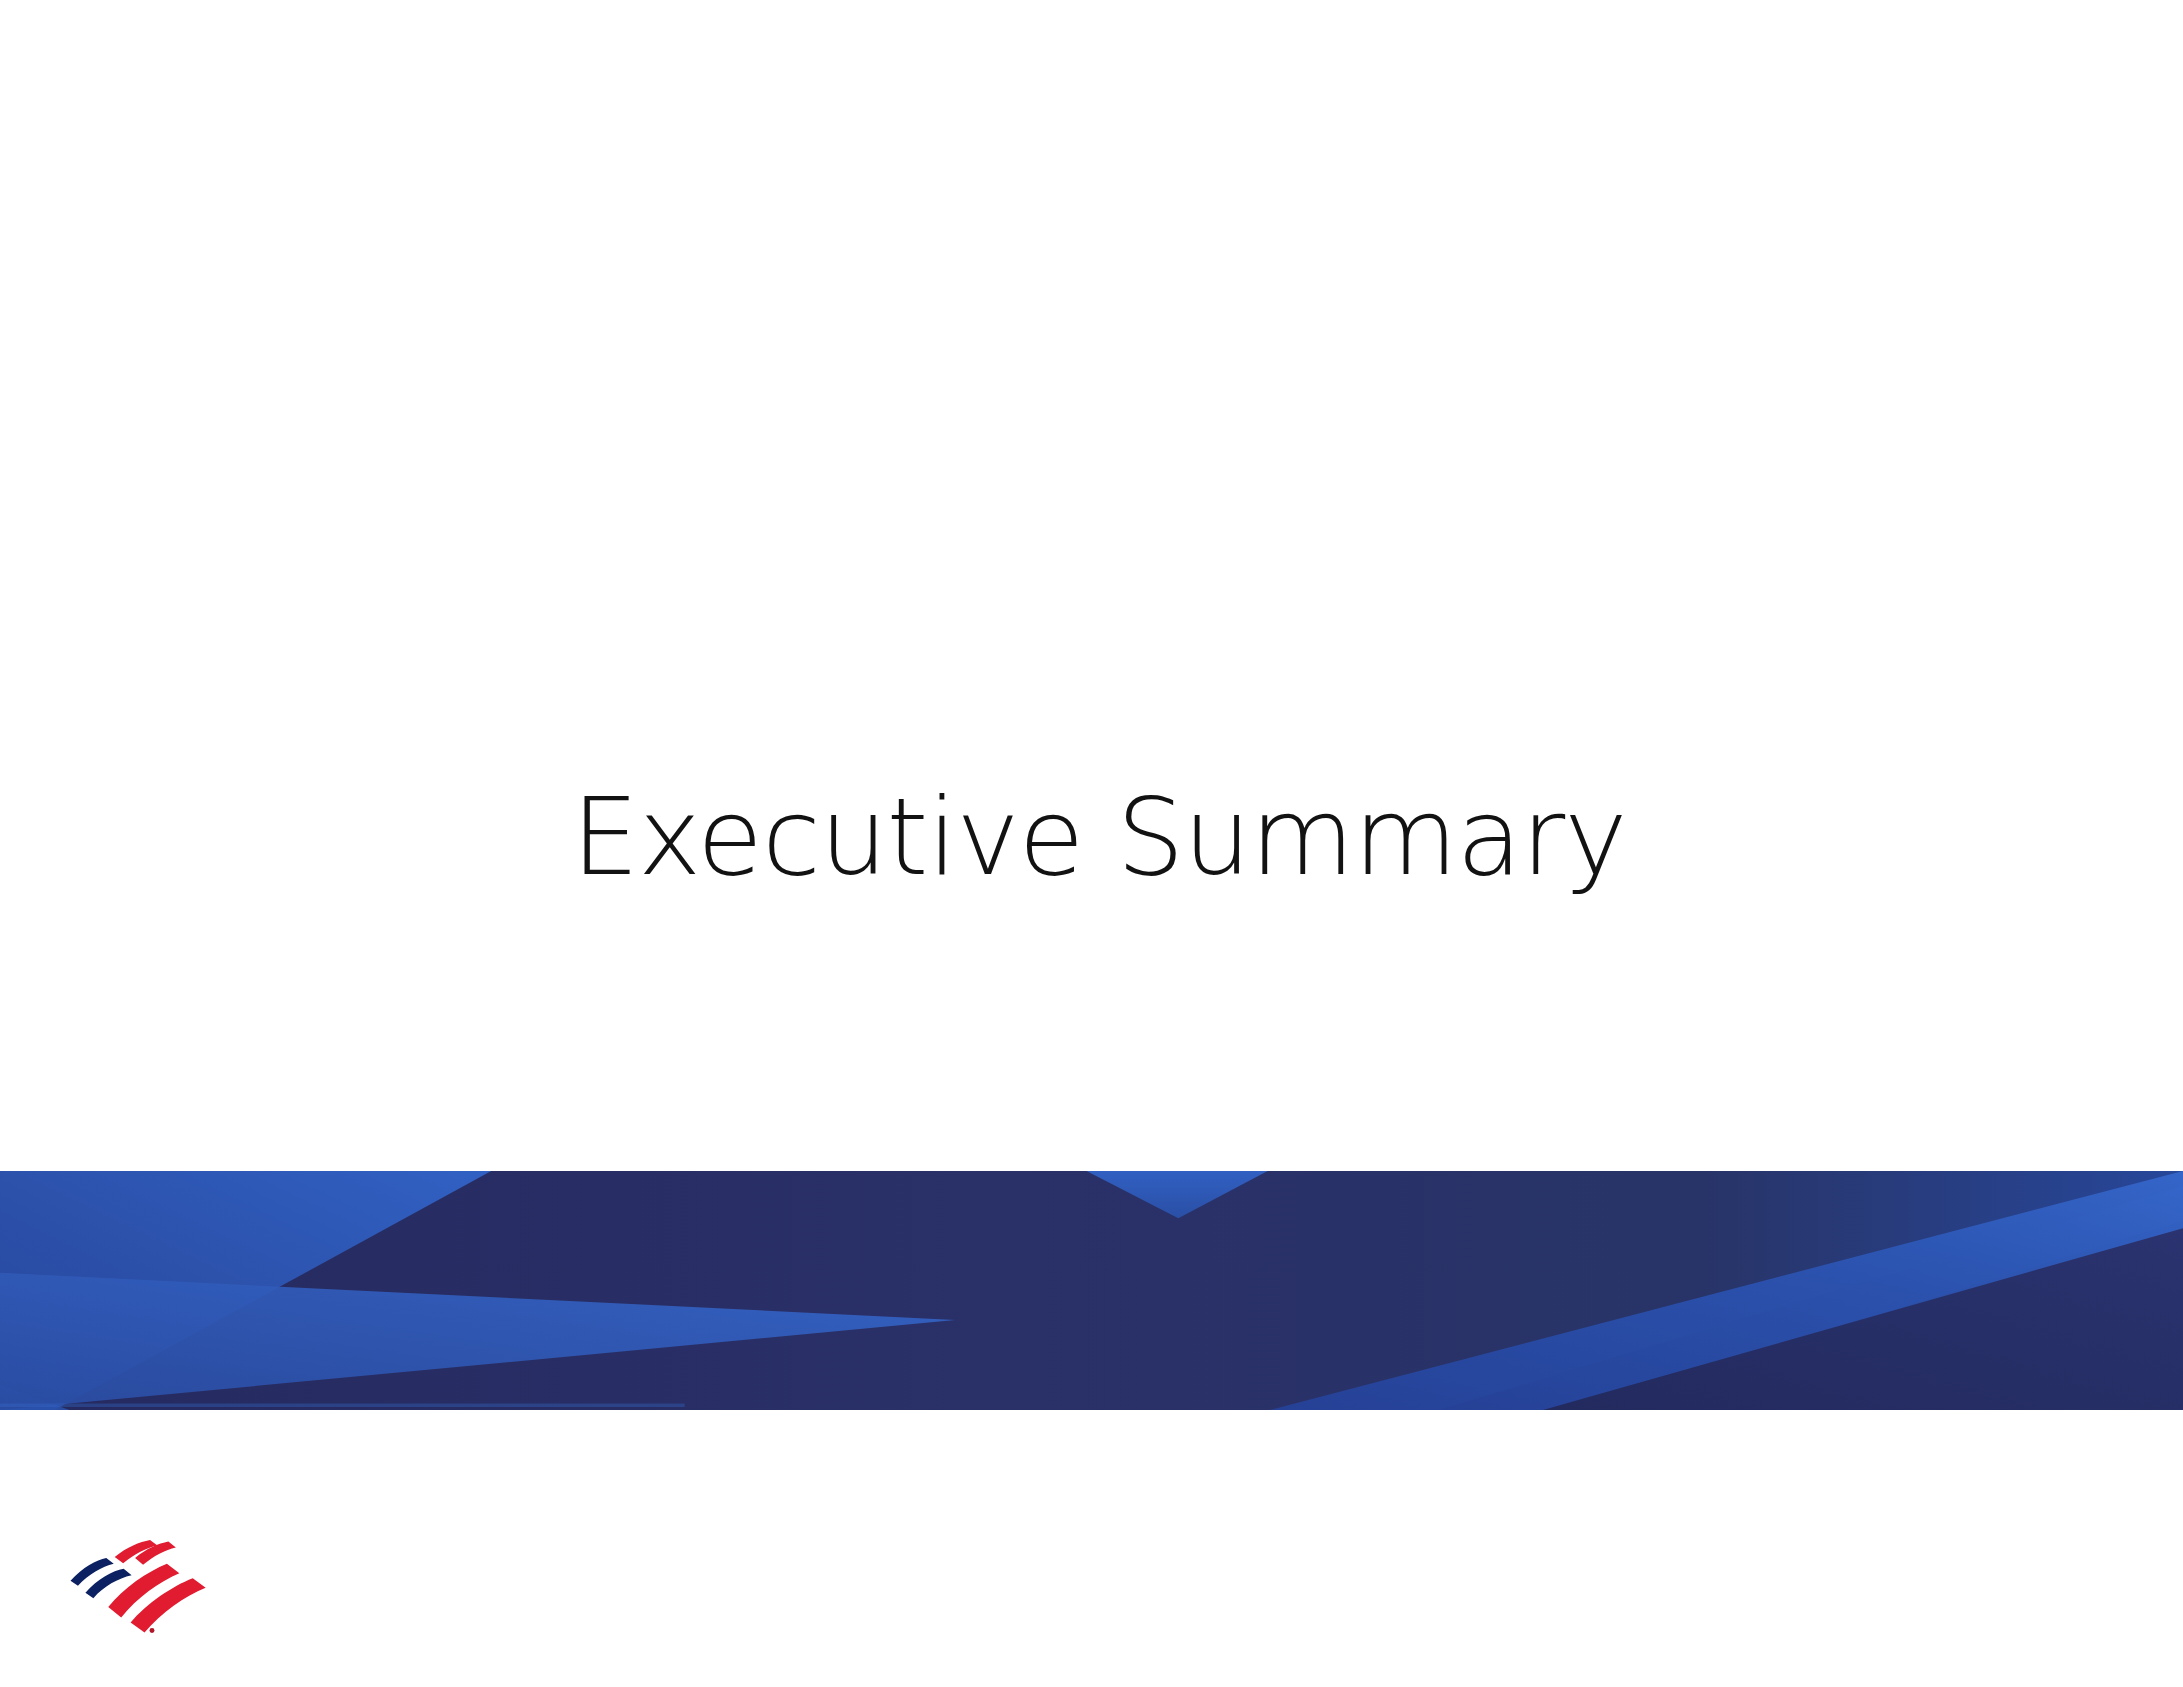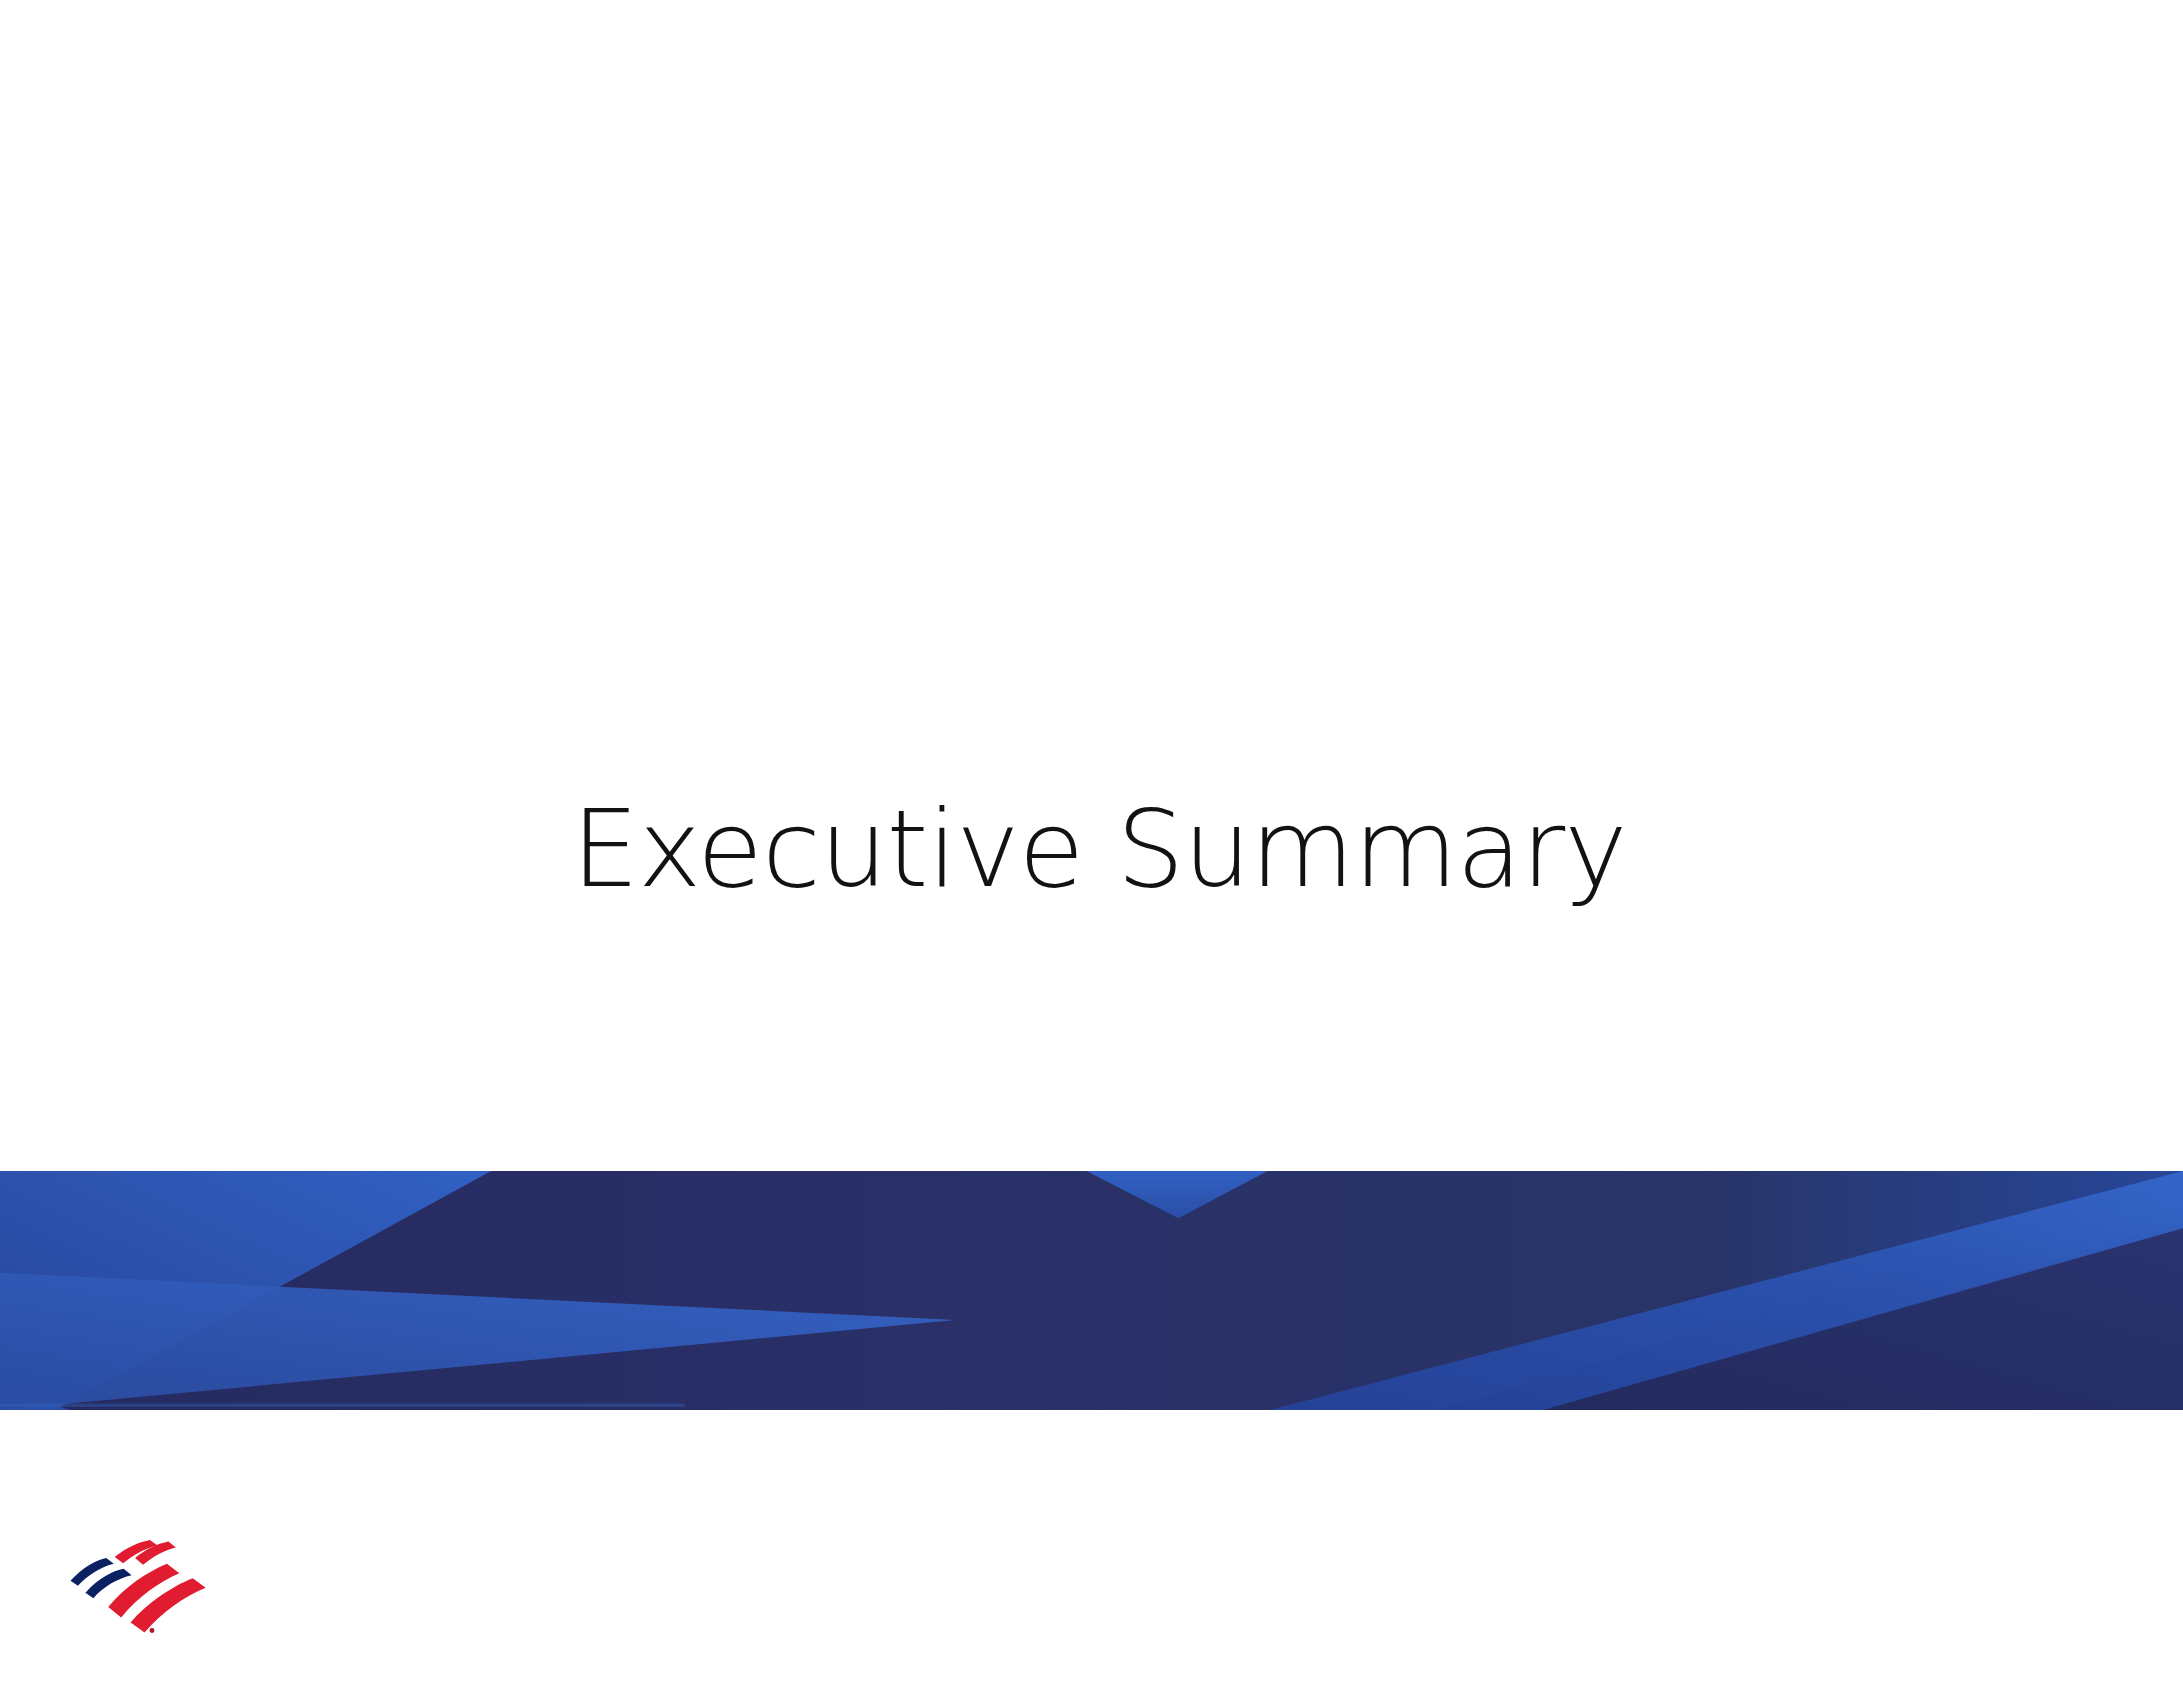--- a/index.html
+++ b/index.html
@@ -31,21 +31,20 @@
   }
   .slide-title {
     display: inline-block;
     font-family: "DejaVu Sans", "Liberation Sans", sans-serif;
     font-size: 107px;
     font-weight: 300;
     line-height: 1.18;
     letter-spacing: -1px;
     color: #121212;
     white-space: nowrap;
-    margin-top: 12px;
     -webkit-font-smoothing: antialiased;
   }
 
   
   .banner {
     position: absolute;
     left: 0;
     top: 1171px;
     width: 2183px;
     height: 239px;

